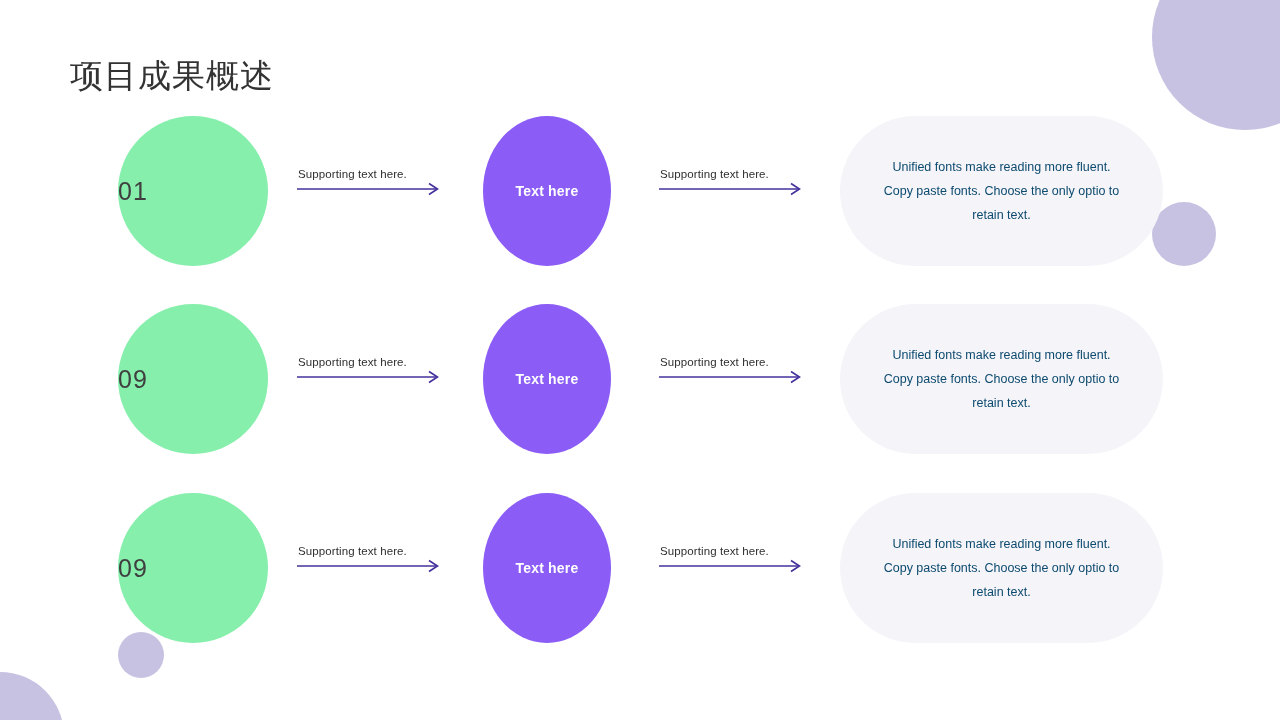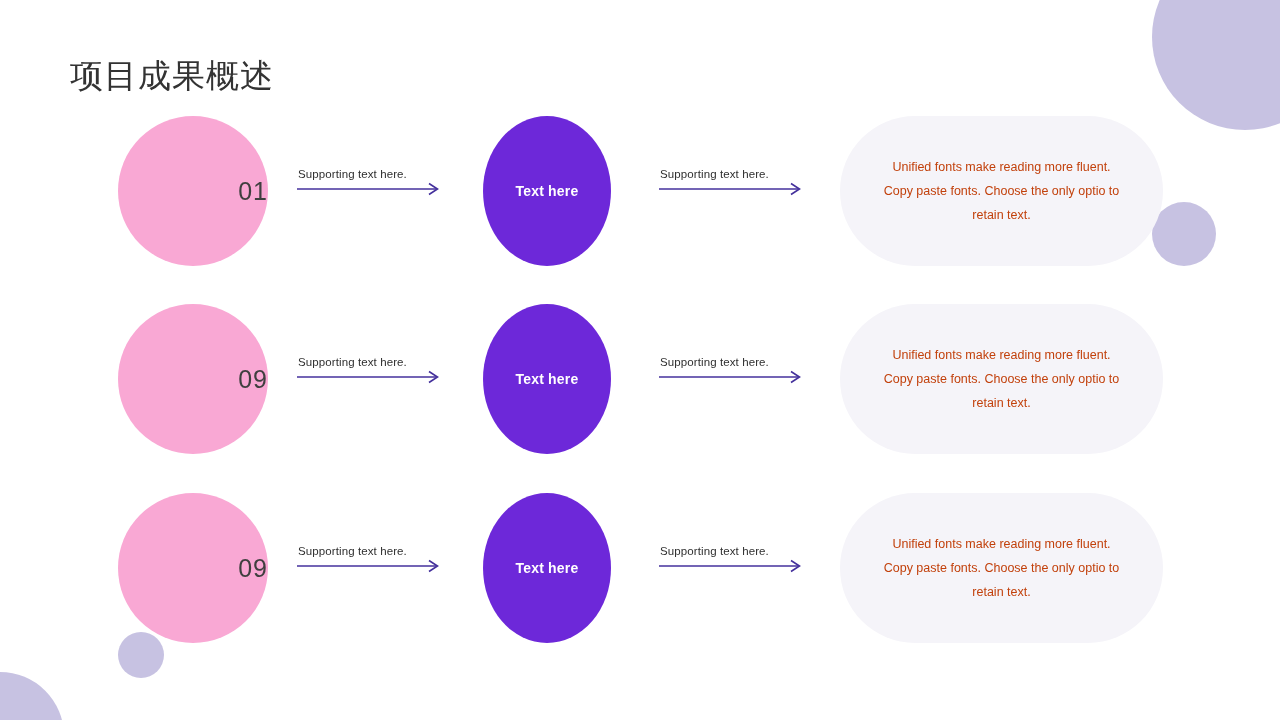--- a/index.html
+++ b/index.html
@@ -73,24 +73,24 @@
   #row-1 { top: 304px; }
   #row-2 { top: 493px; }
 
   .num-circle {
     position: absolute;
     left: 118px;
     top: 0px;
     width: 150px;
     height: 150px;
     border-radius: 50%;
-    background: #f9a8d4;
+    background: #86efac;
     display: flex;
     align-items: center;
-    justify-content: flex-end;
+    justify-content: flex-start;
   }
   .num-circle .num {
     font-size: 25px;
     color: #3f3f3f;
     font-weight: 400;
     letter-spacing: 1px;
   }
 
   .arrow-group {
     position: absolute;
@@ -117,21 +117,21 @@
     left: 0px;
   }
 
   .main-circle {
     position: absolute;
     left: 483px;
     top: 0px;
     width: 128px;
     height: 150px;
     border-radius: 50%;
-    background: #6d28d9;
+    background: #8b5cf6;
     display: flex;
     align-items: center;
     justify-content: center;
   }
   .main-circle .mc-text {
     font-size: 14px;
     font-weight: bold;
     color: #ffffff;
     letter-spacing: 0.2px;
   }
@@ -146,21 +146,21 @@
     background: #f5f4f9;
     display: flex;
     align-items: center;
     justify-content: center;
     box-sizing: border-box;
     padding: 0 40px;
   }
   .pill .pill-text {
     font-size: 12.5px;
     line-height: 24px;
-    color: #c2410c;
+    color: #0c4a6e;
     text-align: center;
     font-weight: 400;
   }
 </style>
 </head>
 <body>
 
 <div id="slide">
 
   <div class="deco deco-tr"></div>

